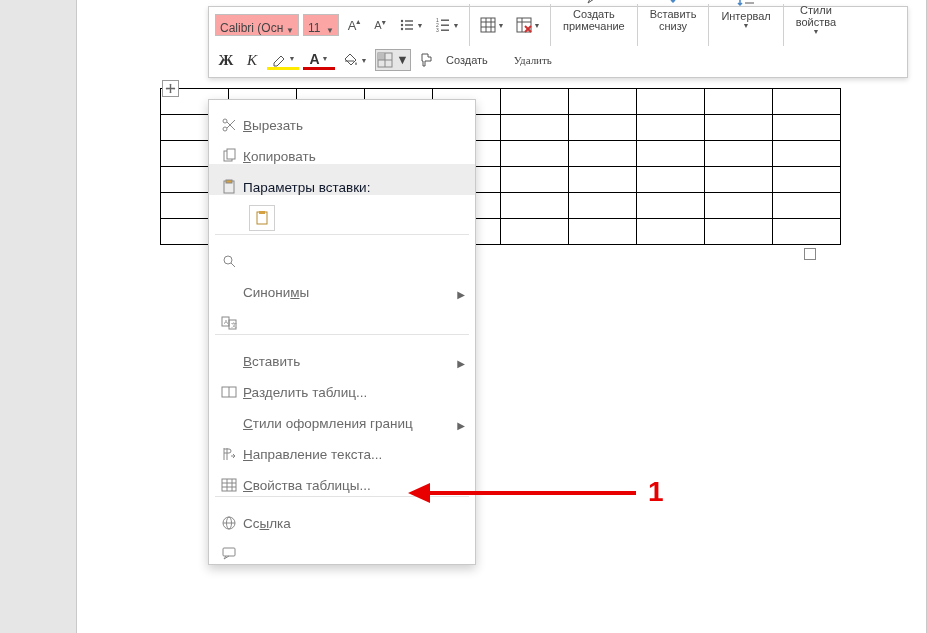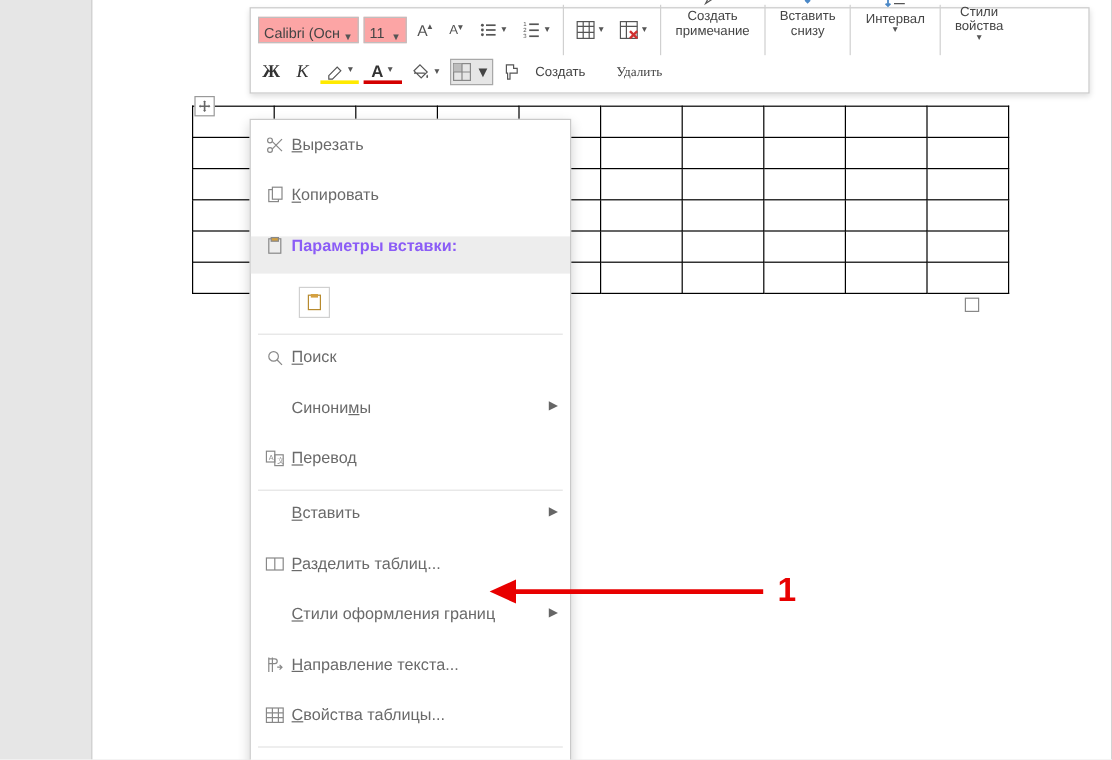--- a/index.html
+++ b/index.html
@@ -151,41 +151,40 @@
     left: 208px;
     top: 99px;
     width: 268px;
     background: #fff;
     border: 1px solid #c9c9c9;
     box-shadow: 0 4px 10px rgba(0,0,0,.2);
     padding: 2px 0;
   }
   .mi {
     display: flex;
-    align-items: flex-start;
+    align-items: flex-end;
     height: 31px;
     padding: 0 10px 0 6px;
     color: #6a6a6a;
     font-size: 13.5px;
-    margin-top: 11px;
   }
   .mi .icon-slot {
     width: 28px;
     display: flex;
     align-items: center;
     justify-content: center;
     color: #888;
   }
   .mi .icon-slot svg { width: 16px; height: 16px; }
   .mi .lbl { flex: 1; }
   .mi .arrow { font-size: 10px; color: #666; }
   .mi.header {
     background: #ededed;
-    color: #8b5cf6;
-    font-weight: 700;
+    color: #0f172a;
+    font-weight: 400;
   }
   .mi.paste-row { height: 36px; padding-left: 40px; }
   .paste-opt {
     width: 26px; height: 26px;
     border: 1px solid #d0d0d0;
     display:flex; align-items:center; justify-content:center;
   }
   .menu-sep { height: 0; border-top: 1px solid #e3e3e3; margin: 3px 6px; }
   .u { text-decoration: underline; }
 
@@ -492,37 +491,35 @@
     </div>
   </div>
   <div class="menu-sep"></div>
   <div class="mi">
     <span class="icon-slot">
         <svg viewBox="0 0 16 16">
           <circle cx="7" cy="7" r="4" fill="none" stroke="#888"></circle>
           <line x1="10" y1="10" x2="14" y2="14" stroke="#888"></line>
         </svg>
       </span>
-    <span class="lbl"><span class="u">П</span><span>оиск</span></span>
   </div>
   <div class="mi">
     <span class="icon-slot"></span>
     <span class="lbl">Синони<span class="u">м</span>ы</span>
     <span class="arrow">▶</span>
   </div>
   <div class="mi">
     <span class="icon-slot">
         <svg viewBox="0 0 16 16">
           <rect x="1" y="2" width="7" height="9" fill="none" stroke="#888"></rect>
           <rect x="8" y="5" width="7" height="9" fill="none" stroke="#888"></rect>
           <text x="3" y="9" font-size="6" fill="#888">A</text>
           <text x="10" y="12" font-size="6" fill="#888">文</text>
         </svg>
       </span>
-    <span class="lbl"><span class="u">П</span><span>еревод</span></span>
   </div>
   <div class="menu-sep"></div>
   <div class="mi">
     <span class="icon-slot"></span>
     <span class="lbl"><span class="u">В</span><span>ставить</span></span>
     <span class="arrow">▶</span>
   </div>
   <div class="mi">
     <span class="icon-slot">
         <svg viewBox="0 0 16 16">

